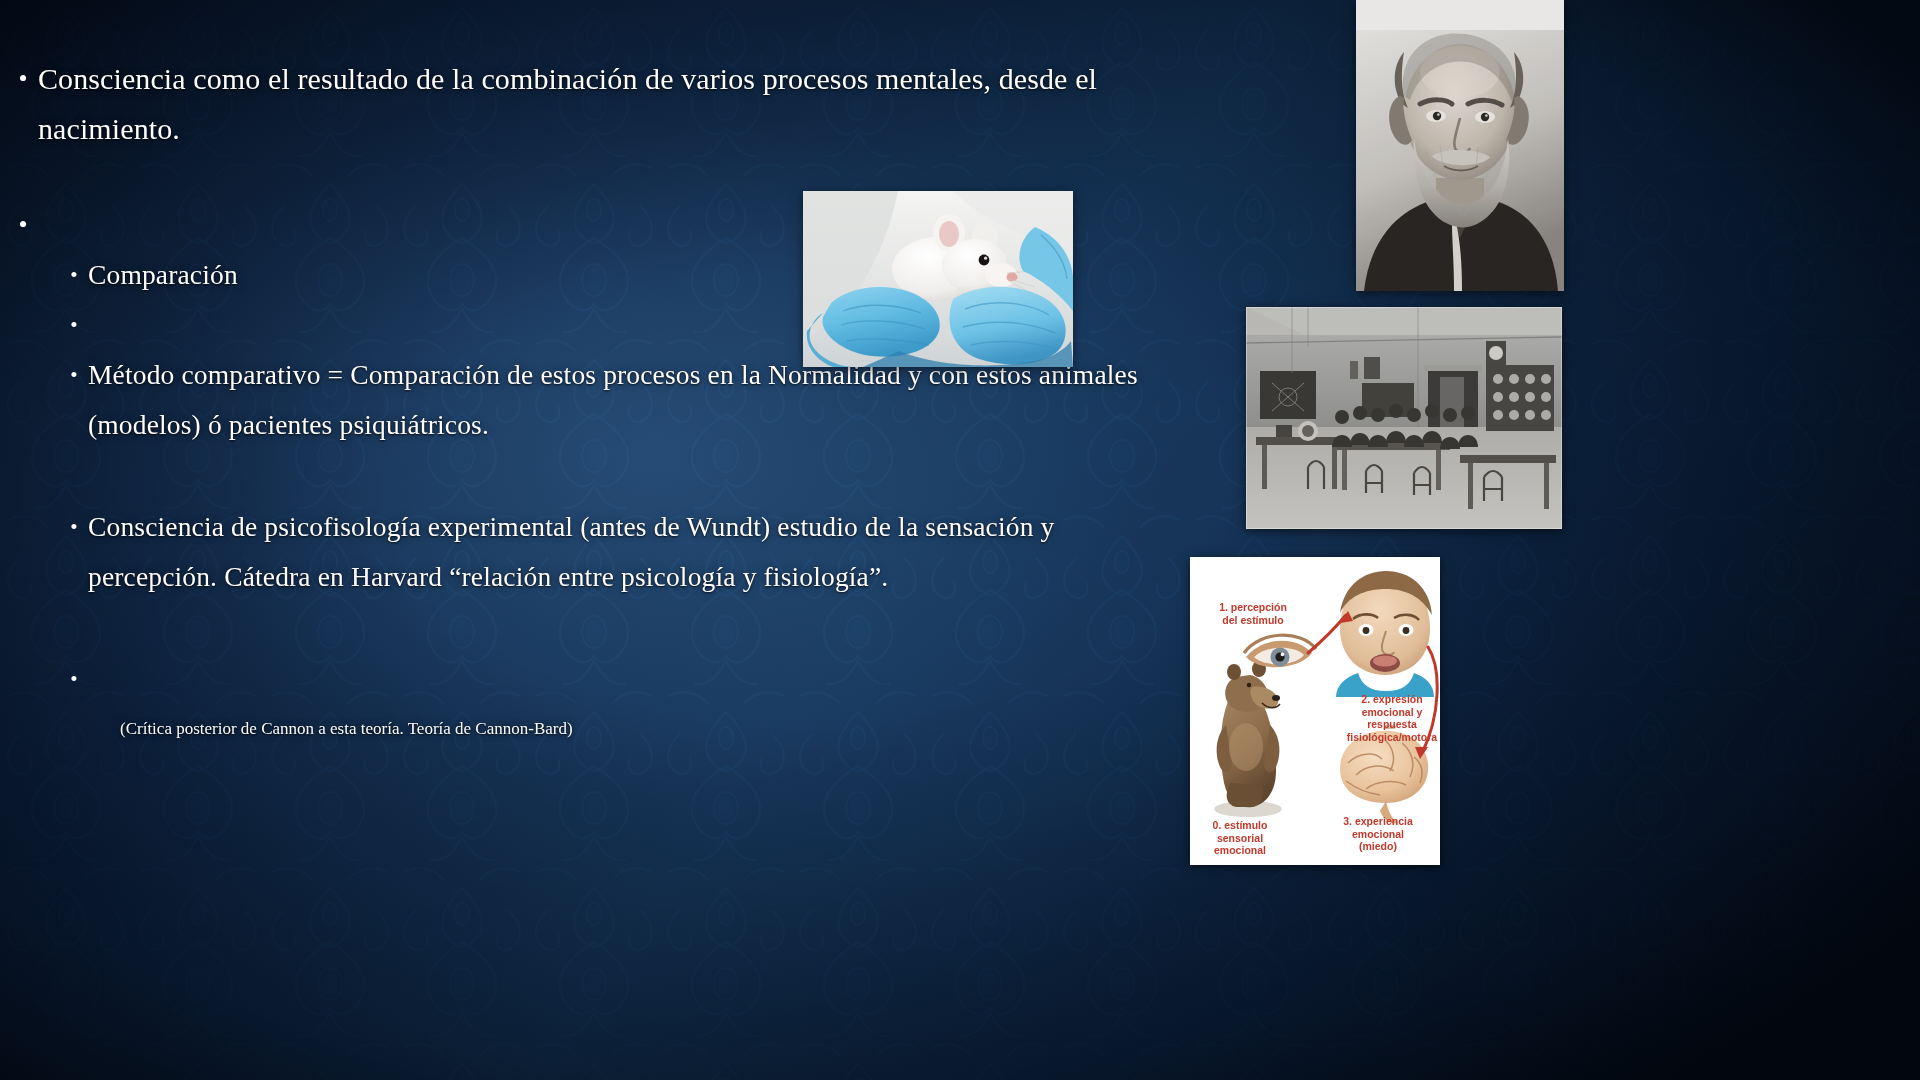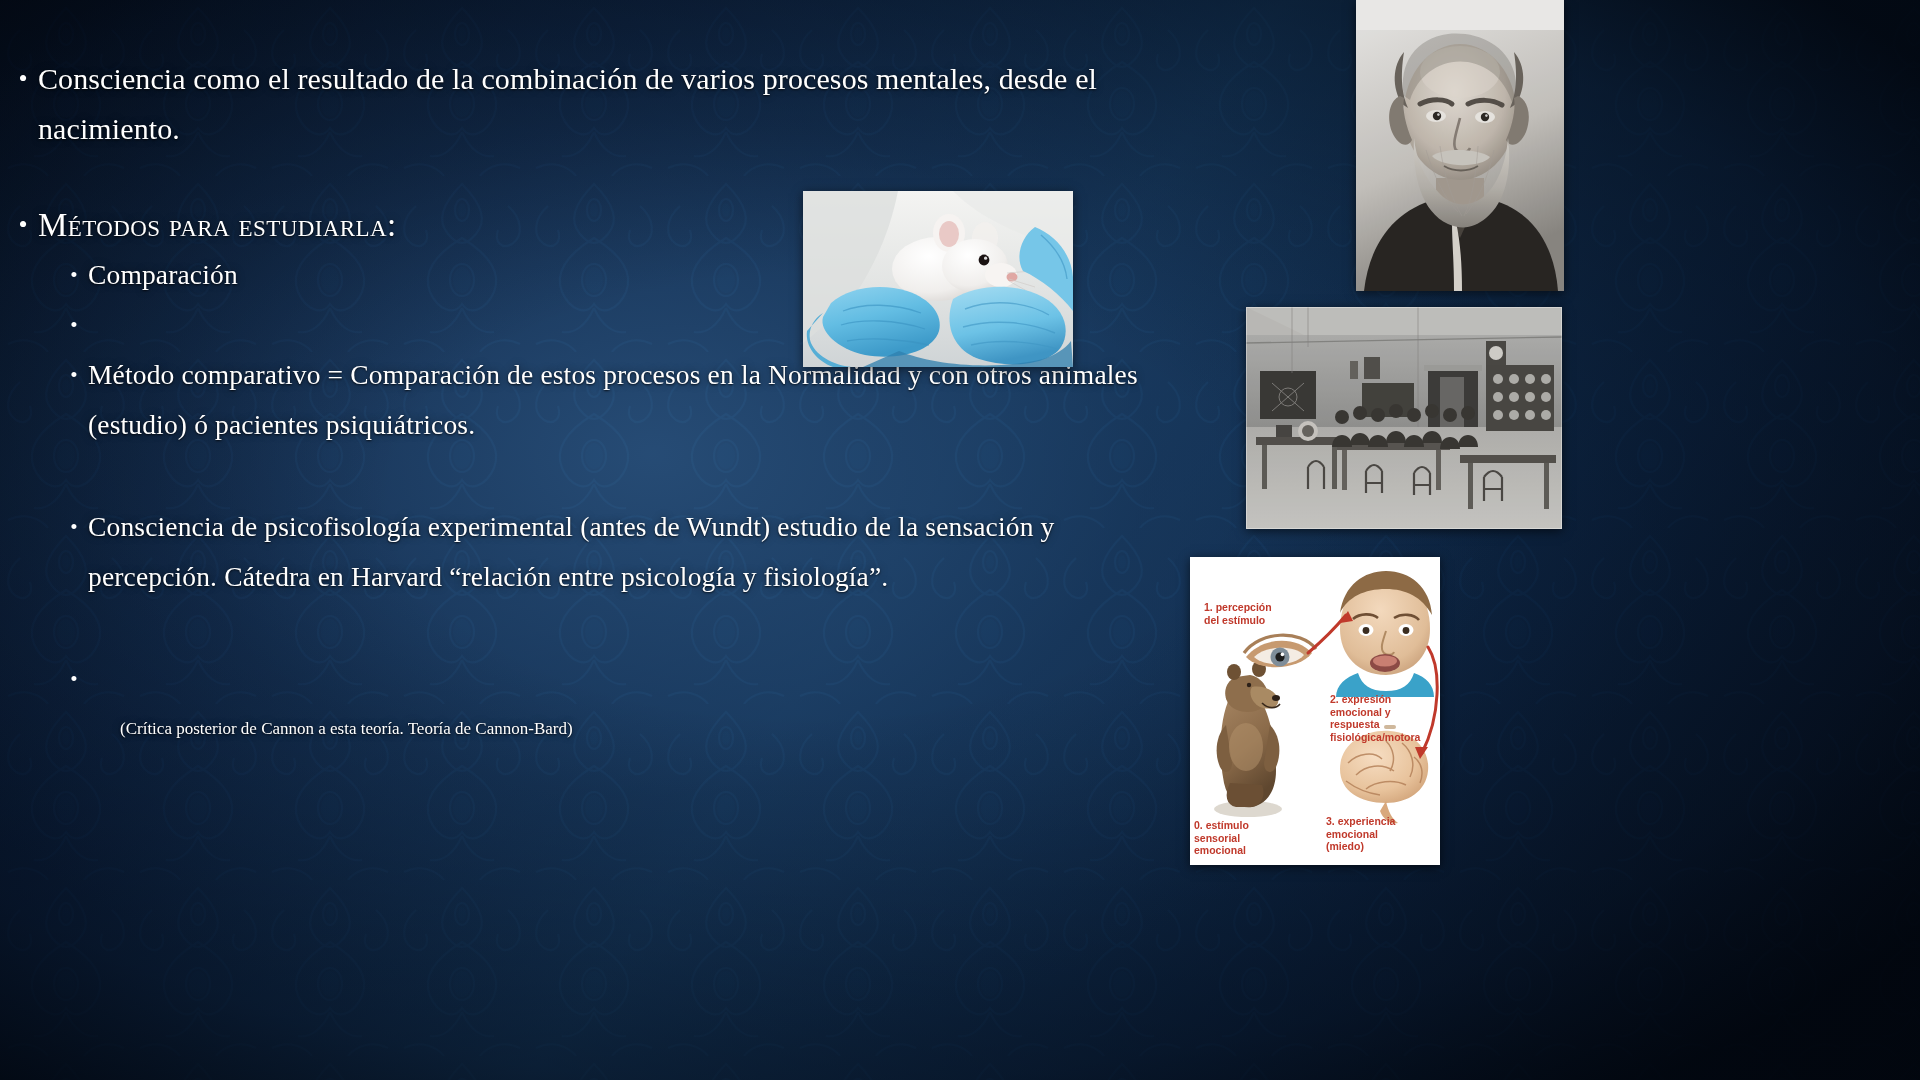--- a/index.html
+++ b/index.html
@@ -127,20 +127,21 @@
   .photo svg, .photo .inner { display:block; width:100%; height:100%; }
 
   
   .em-label {
     position:absolute;
     color:#c0392b;
     font-family:"Liberation Sans", sans-serif;
     font-weight:bold;
     font-size:10.5px;
     line-height:12.5px;
+    text-align:center;
   }
 </style>
 </head>
 <body>
 
 <div id="slide">
 
   <svg id="damask" viewBox="0 0 1920 1080" preserveAspectRatio="none">
     <defs>
       <pattern id="dmk" x="0" y="0" width="132" height="176" patternUnits="userSpaceOnUse">
@@ -171,35 +172,34 @@
 
     <div class="bullet-row l1">
       <span class="dot">•</span>
       <span class="txt">Consciencia como el resultado de la combinación de varios procesos mentales, desde el nacimiento.</span>
     </div>
 
     <div class="gap-md"></div>
 
     <div class="bullet-row l1 caps">
       <span class="dot">•</span>
-      <span class="txt">Métodos para estudiarla:</span>
     </div>
 
     <div class="bullet-row l2">
       <span class="dot">•</span>
       <span class="txt">Comparación</span>
     </div>
 
     <div class="bullet-row l2">
       <span class="dot">•</span>
     </div>
 
     <div class="bullet-row l2">
       <span class="dot">•</span>
-      <span class="txt">Método comparativo = Comparación de estos procesos en la Normalidad y con otros animales (estudio) ó pacientes psiquiátricos.</span>
+      <span class="txt">Método comparativo = Comparación de estos procesos en la Normalidad y con estos animales (modelos) ó pacientes psiquiátricos.</span>
     </div>
 
     <div class="gap-lg"></div>
 
     <div class="bullet-row l2">
       <span class="dot">•</span>
       <span class="txt">Consciencia de psicofisología experimental (antes de Wundt) estudio de la sensación y percepción. Cátedra en Harvard “relación entre psicología y fisiología”.</span>
     </div>
 
     <div class="gap-lg"></div>

